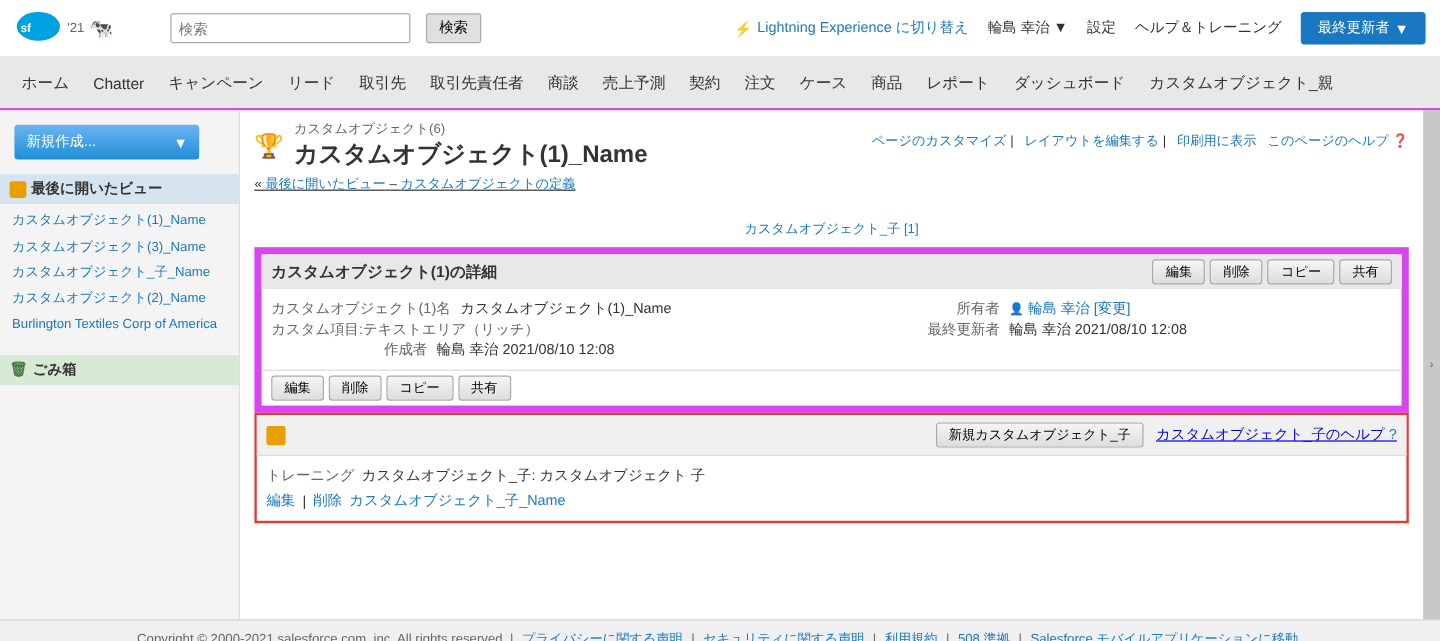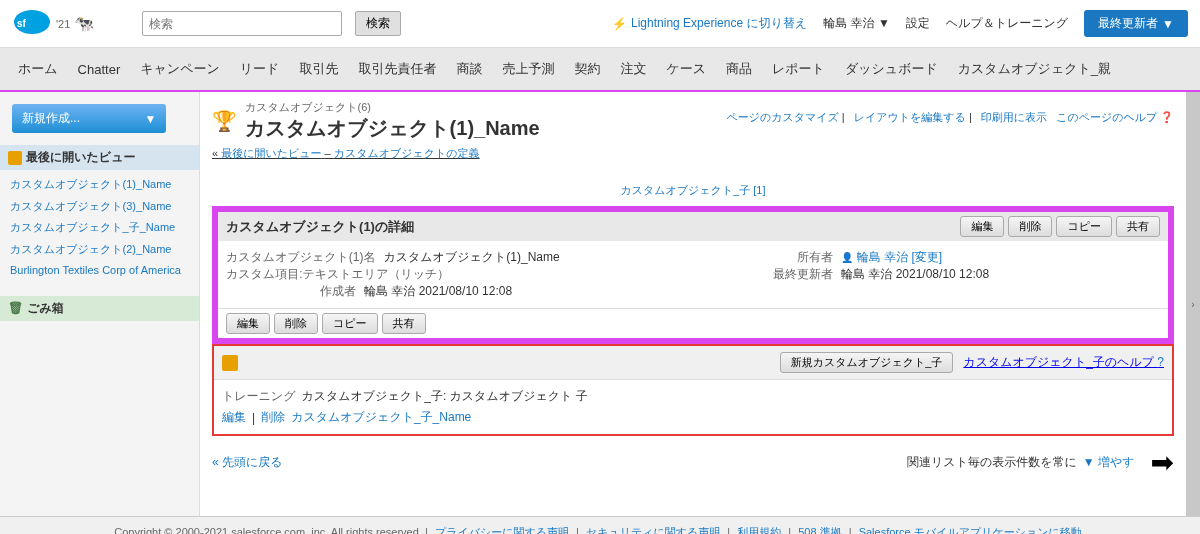--- a/index.html
+++ b/index.html
@@ -564,29 +564,20 @@
           </div>
           <div class="related-actions-row">
             <a href="#" class="rel-action-link">編集</a>
             <span>|</span>
             <a href="#" class="rel-action-link">削除</a>
             <a href="#" class="rel-action-link">カスタムオブジェクト_子_Name</a>
           </div>
         </div>
       </div>
 
-      <div class="bottom-nav">
-        <a href="#" class="back-link">« 先頭に戻る</a>
-        <div style="display:flex; align-items:center; gap:6px;">
-          <span>関連リスト毎の表示件数を常に</span>
-          <a href="#" class="increase-link">▼ 増やす</a>
-
-          <span style="font-size:28px; color:black; margin-left:10px;">➡</span>
-        </div>
-      </div>
 
     </div>
     <div class="right-toggle">
       <span>›</span>
     </div>
   </div>
 </div>
 
 <div class="footer">
   <span>Copyright © 2000-2021 salesforce.com, inc. All rights reserved.</span> |

